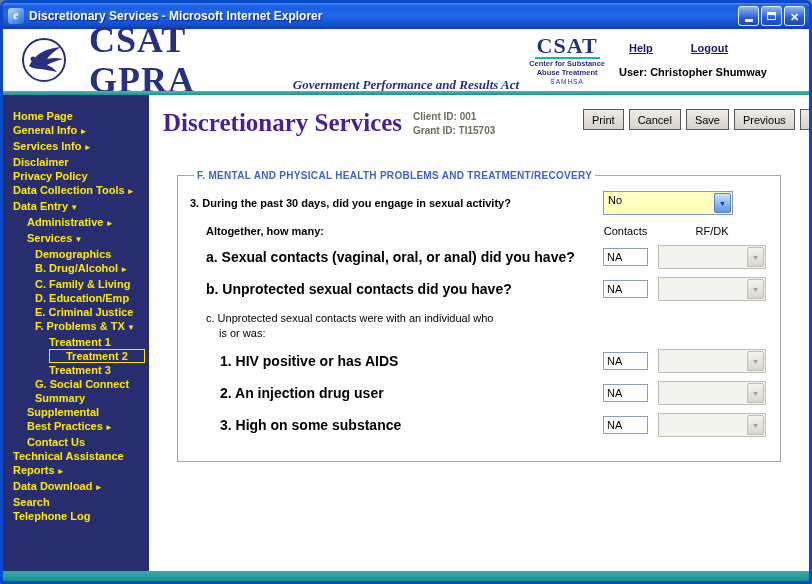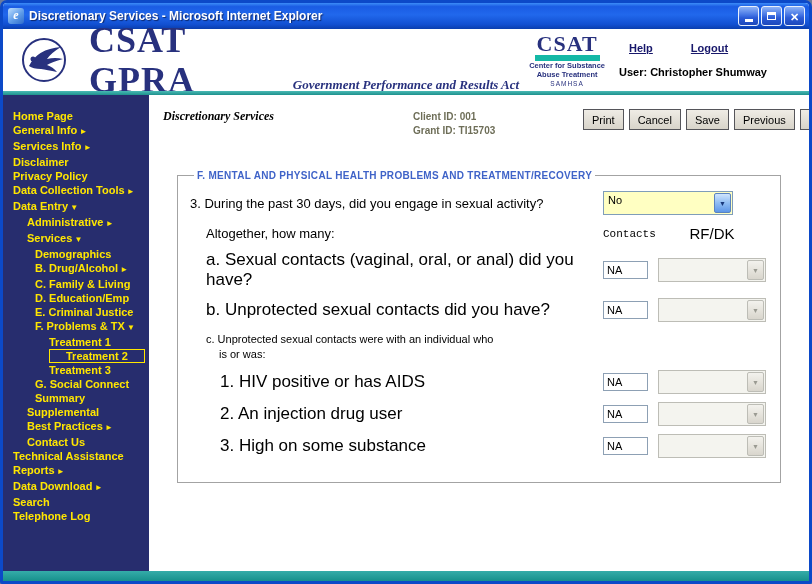--- a/index.html
+++ b/index.html
@@ -68,21 +68,21 @@
     font-style: italic; font-weight: bold; font-size: 13px;
     color: #28317E; margin: 0 0 7px 12px; white-space: nowrap;
   }
   .csat-logo {
     margin-left: auto; text-align: center; color: #28317E;
     padding: 0 14px 0 10px; flex: 0 0 auto;
   }
   .csat-logo .csat-name {
     font-family: "Liberation Serif", serif; font-weight: bold;
     font-size: 22px; line-height: 22px; letter-spacing: 1px;
-    border-bottom: 6px solid #14b8a6; display: inline-block; padding: 0 2px;
+    border-bottom: 2px solid #14b8a6; display: inline-block; padding: 0 2px;
   }
   .csat-logo .csat-small { font-size: 7.5px; line-height: 9px; font-weight: bold; }
   .csat-logo .csat-samhsa { font-size: 6.5px; line-height: 9px; letter-spacing: 1px; }
   .header-right { flex: 0 0 180px; padding-right: 2px; }
   .header-links { display: flex; gap: 38px; padding-left: 10px; }
   .hlink { font-size: 11px; font-weight: bold; color: #18186B; text-decoration: underline; cursor: pointer; }
   .user-line { margin-top: 12px; font-size: 11px; font-weight: bold; color: #000; white-space: nowrap; }
 
   .teal-line { height: 4px; flex: 0 0 4px; background: linear-gradient(180deg,#49B9B4 0%,#1E918D 100%); }
 
@@ -104,22 +104,22 @@
   .nav-item.lvl1 { padding-left: 24px; }
   .nav-item.lvl2 { padding-left: 32px; }
   .nav-item.lvl3 { padding-left: 46px; }
   .nav-item.selected .lbl { border: 1px solid #FFE600; padding: 0 16px; }
 
   .main { flex: 1; background: #fff; min-width: 0; }
 
   .main-hd { display: flex; align-items: flex-start; padding: 14px 14px 0 14px; }
   .page-title {
     font-family: "Liberation Serif", serif;
-    font-size: 12px; font-weight: bold; color: #000000;
-    width: 250px; flex: 0 0 250px; font-style: italic;
+    font-size: 25px; font-weight: bold; color: #4c1d95;
+    width: 250px; flex: 0 0 250px;
   }
   .ids { width: 170px; flex: 0 0 170px; font-size: 10px; font-weight: bold; color: #6E6E58; line-height: 14px; padding-top: 1px; }
   .toolbar { margin-left: auto; display: flex; gap: 5px; }
   .tb-btn {
     font-family: "Liberation Sans", sans-serif;
     font-size: 11px; color: #000;
     background: linear-gradient(180deg,#EFECE5 0%,#D8D4CA 100%);
     border: 1px solid #55555A;
     height: 21px; padding: 0 8px; cursor: pointer;
   }
@@ -128,29 +128,29 @@
   .form-fieldset {
     margin: 32px 28px 0 28px;
     border: 1px solid #A3A3A3;
     padding: 2px 14px 16px 12px;
   }
   .form-fieldset legend {
     font-size: 10px; font-weight: bold; color: #3F63C8;
     letter-spacing: .3px; padding: 0 3px; margin-left: 4px;
   }
   .q3row { display: flex; align-items: center; margin: 8px 0 10px; }
-  .qlabel { flex: 1; font-size: 13px; color: #000; }
+  .qlabel { flex: 1; font-size: 11px; color: #000; font-weight: bold; }
   .ctrl-cols { width: 163px; flex: 0 0 163px; display: flex; align-items: center; }
   .colhdr { display: flex; align-items: center; margin: 10px 0 4px; justify-content: space-between; }
-  .hdr-contacts { width: 45px; text-align: center; font-size: 11px; white-space: nowrap; font-family: Liberation Mono, monospace; }
+  .hdr-contacts { width: 45px; text-align: center; font-size: 11px; white-space: nowrap; }
   .hdr-gap { width: 10px; }
-  .hdr-rfdk { width: 108px; text-align: center; font-size: 15px; }
+  .hdr-rfdk { width: 108px; text-align: center; font-size: 11px; }
 
   .frow { display: flex; align-items: center; margin: 8px 0; }
-  .frow .lbl { flex: 1; font-size: 17px; color: #000; }
+  .frow .lbl { flex: 1; font-size: 14px; color: #000; font-weight: bold; }
   .indent1 { padding-left: 16px; }
   .indent2 { padding-left: 30px; }
   .c-text { margin: 10px 0 2px; }
   .c-text div { font-size: 11px; line-height: 15px; }
   .c-text .cont { padding-left: 13px; }
 
   .na-input {
     width: 45px; flex: 0 0 45px; height: 18px;
     border: 1px solid #8DA0B4; font-size: 11px;
     padding: 0 3px; font-family: "Liberation Sans", sans-serif;

